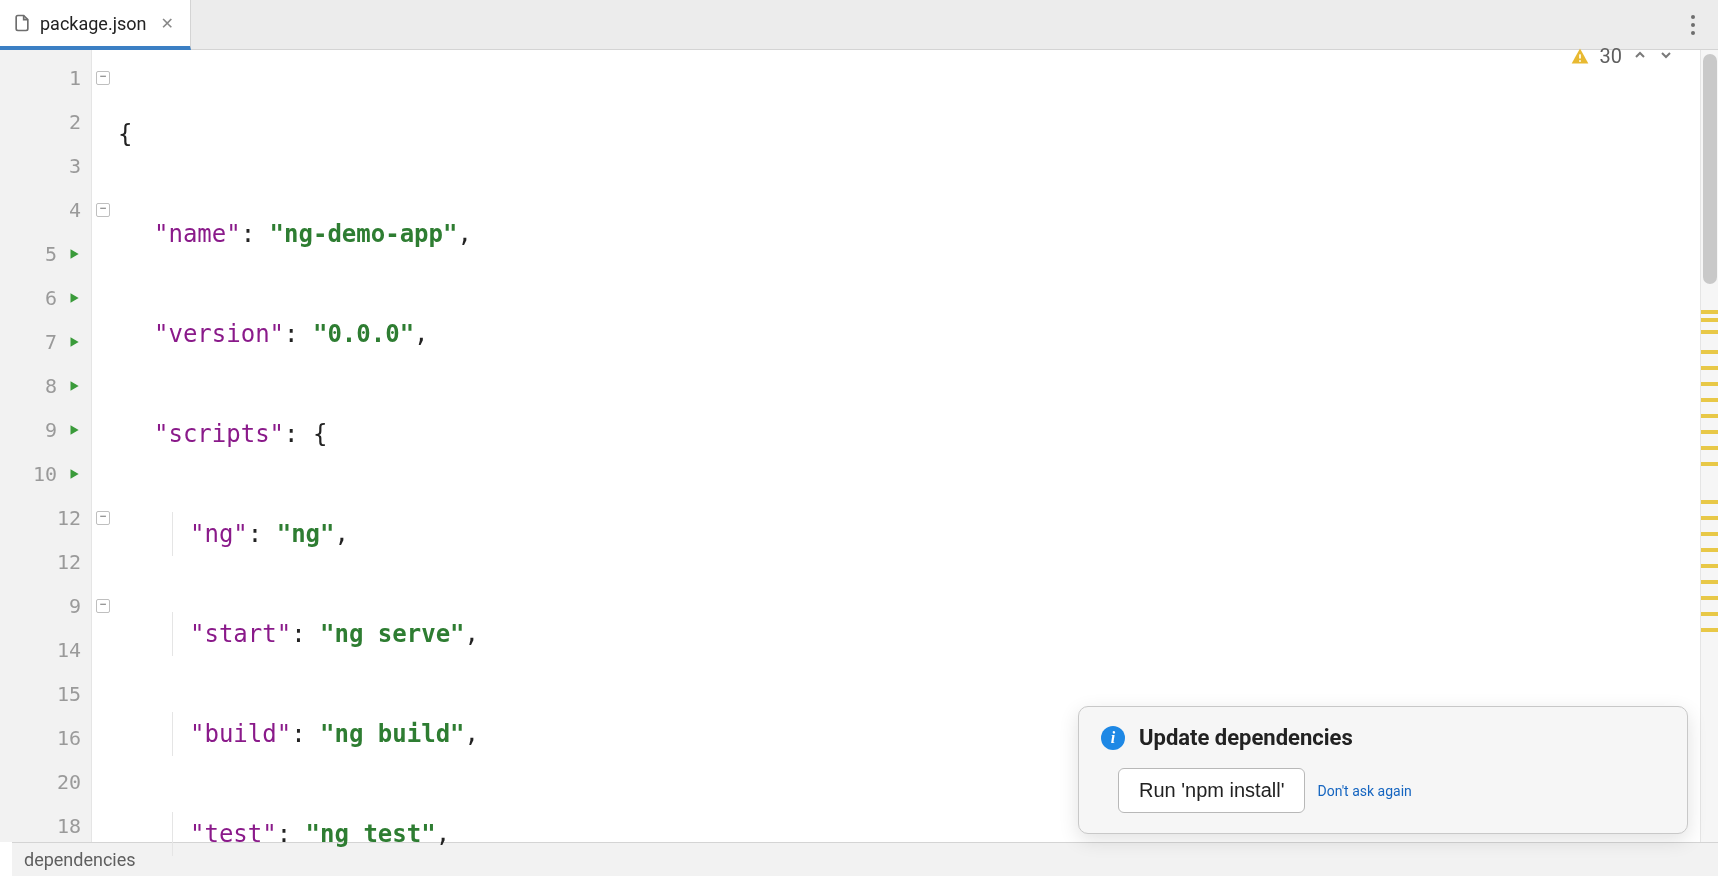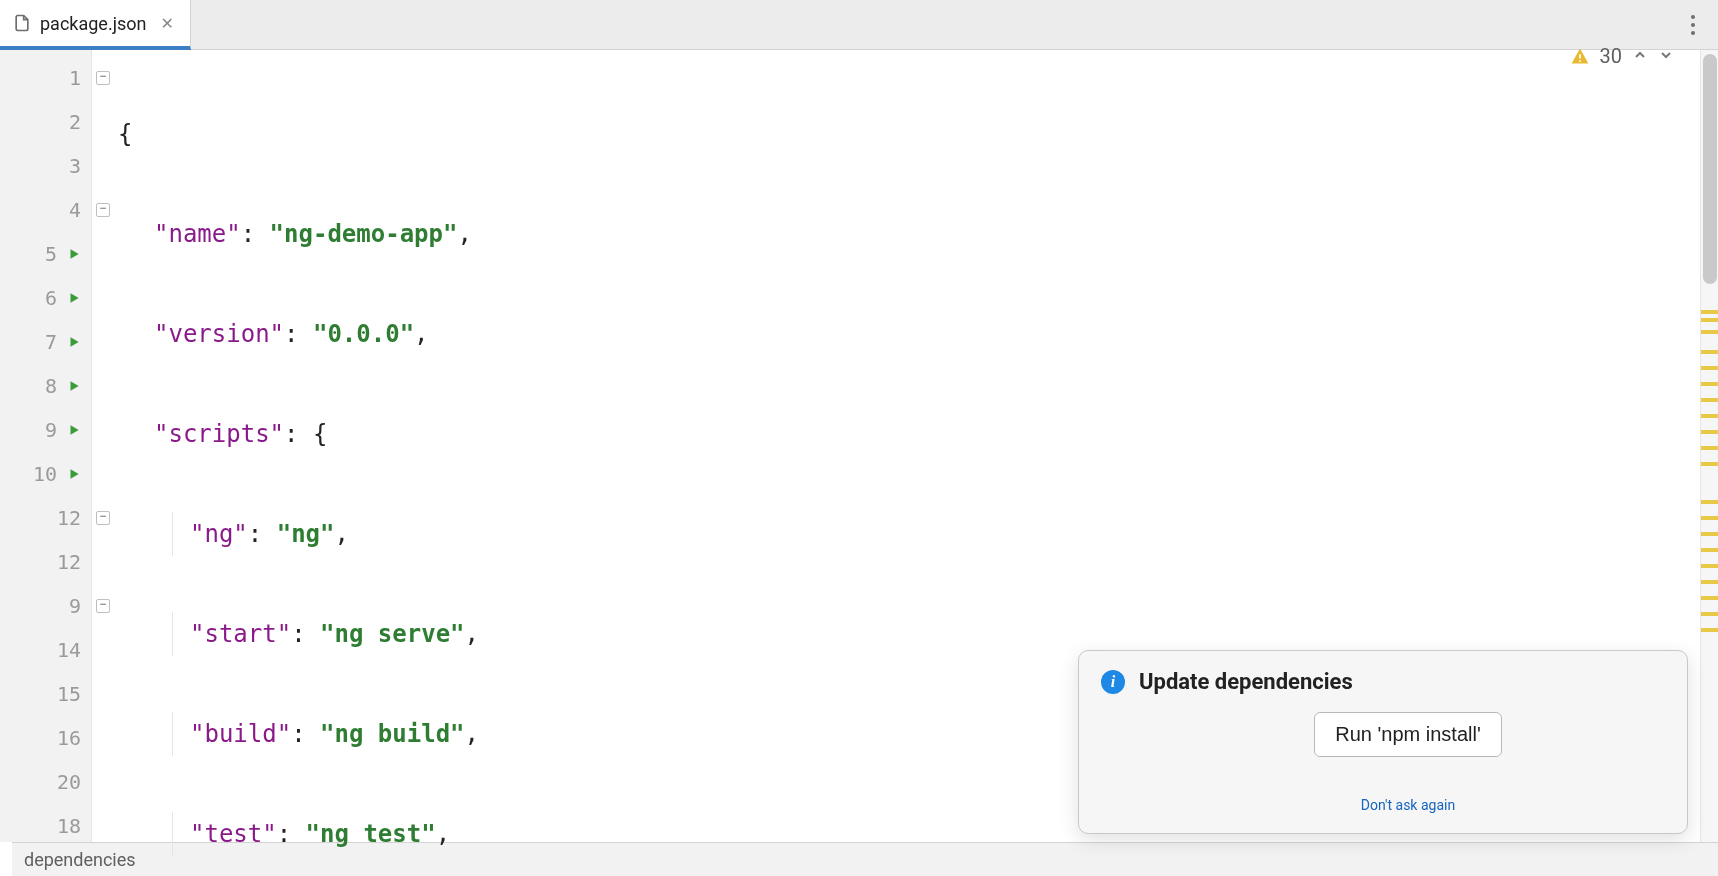--- a/index.html
+++ b/index.html
@@ -126,21 +126,21 @@
     border-radius:10px;
     padding:18px 22px 20px 22px;
     box-shadow: 0 6px 20px rgba(0,0,0,.12);
     display:flex; flex-direction:column; gap:10px;
   }
   .popup-head { display:flex; align-items:center; gap:14px; }
   .popup-head .info-ico { width:24px; height:24px; border-radius:50%; background:#1e88e5; color:#fff; display:flex; align-items:center; justify-content:center; font-size:16px; font-weight:bold; font-style:italic; font-family:Georgia,serif;}
   .popup-title { font-size:22px; font-weight:700; color:#222;text-align:right; }
   .popup-sub { font-size:20px; color:#555; margin-left:38px; }
   .popup-sub a { color:#1565c0; text-decoration:none; }
-  .popup-actions { display:flex; align-items:center; gap:40px; margin-left:50px; margin-top:8px;flex-direction:column; }
+  .popup-actions { display:flex; align-items:center; gap:12px; margin-left:17px; margin-top:8px; }
   .btn {
     background:#fff; border:1px solid #b8b8b8; border-radius:6px;
     padding:10px 20px; font-size:20px; color:#222; cursor:pointer;
   }
   .link-btn { color:#1565c0; font-size:14px; cursor:pointer; }
 </style>
 </head>
 <body>
 
 <div class="tab-bar">

